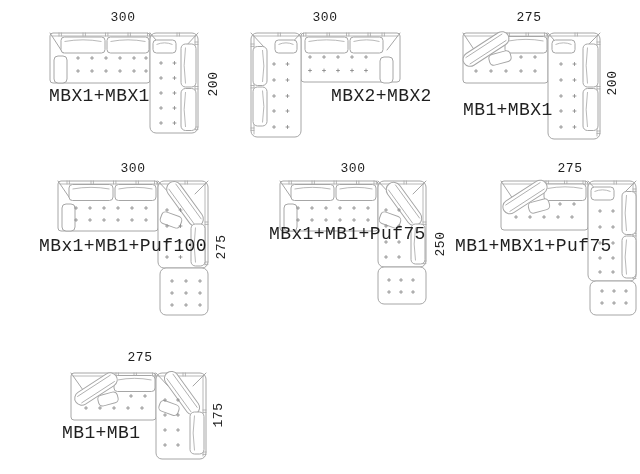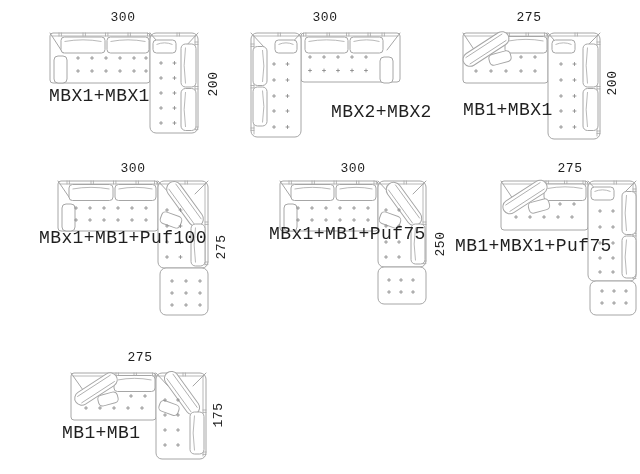--- a/index.html
+++ b/index.html
@@ -452,29 +452,29 @@
       </g>
     </svg>
 
   <div class="labels">
 
     <div class="dim dim-top" style="left:95px;top:17px">300</div>
     <div class="dim dim-side" style="left:185px;top:84px">200</div>
     <div class="name" style="left:21px;top:90px">MBX1+MBX1</div>
 
     <div class="dim dim-top" style="left:297px;top:17px">300</div>
-    <div class="name" style="left:303px;top:106px">MBX2+MBX2</div>
+    <div class="name" style="left:303px;top:90px">MBX2+MBX2</div>
 
     <div class="dim dim-top" style="left:501px;top:17px">275</div>
     <div class="dim dim-side" style="left:584px;top:83px">200</div>
     <div class="name" style="left:435px;top:104px">MB1+MBX1</div>
 
     <div class="dim dim-top" style="left:105px;top:168px">300</div>
     <div class="dim dim-side" style="left:193px;top:247px">275</div>
-    <div class="name" style="left:11px;top:232px">MBx1+MB1+Puf100</div>
+    <div class="name" style="left:11px;top:240px">MBx1+MB1+Puf100</div>
 
     <div class="dim dim-top" style="left:325px;top:168px">300</div>
     <div class="dim dim-side" style="left:412px;top:244px">250</div>
     <div class="name" style="left:241px;top:228px">MBx1+MB1+Puf75</div>
 
     <div class="dim dim-top" style="left:542px;top:168px">275</div>
     <div class="dim dim-side" style="left:622px;top:247px">275</div>
     <div class="name" style="left:427px;top:240px">MB1+MBX1+Puf75</div>
 
     <div class="dim dim-top" style="left:112px;top:357px">275</div>

